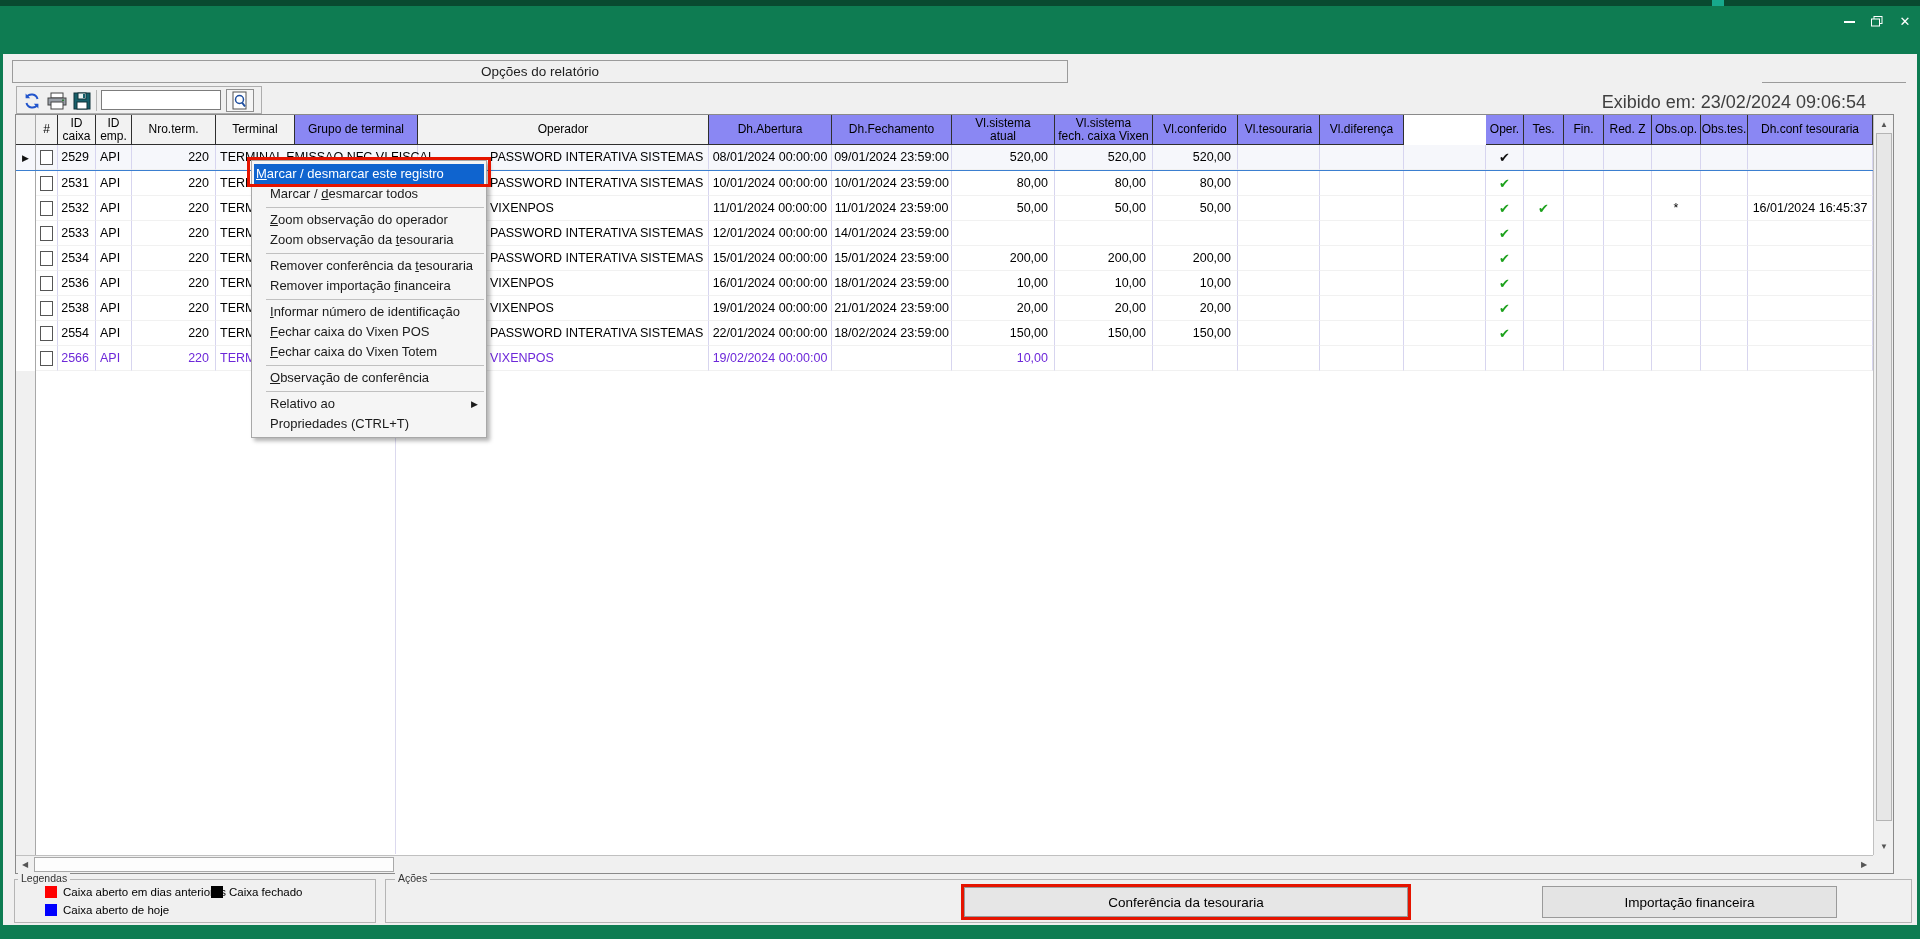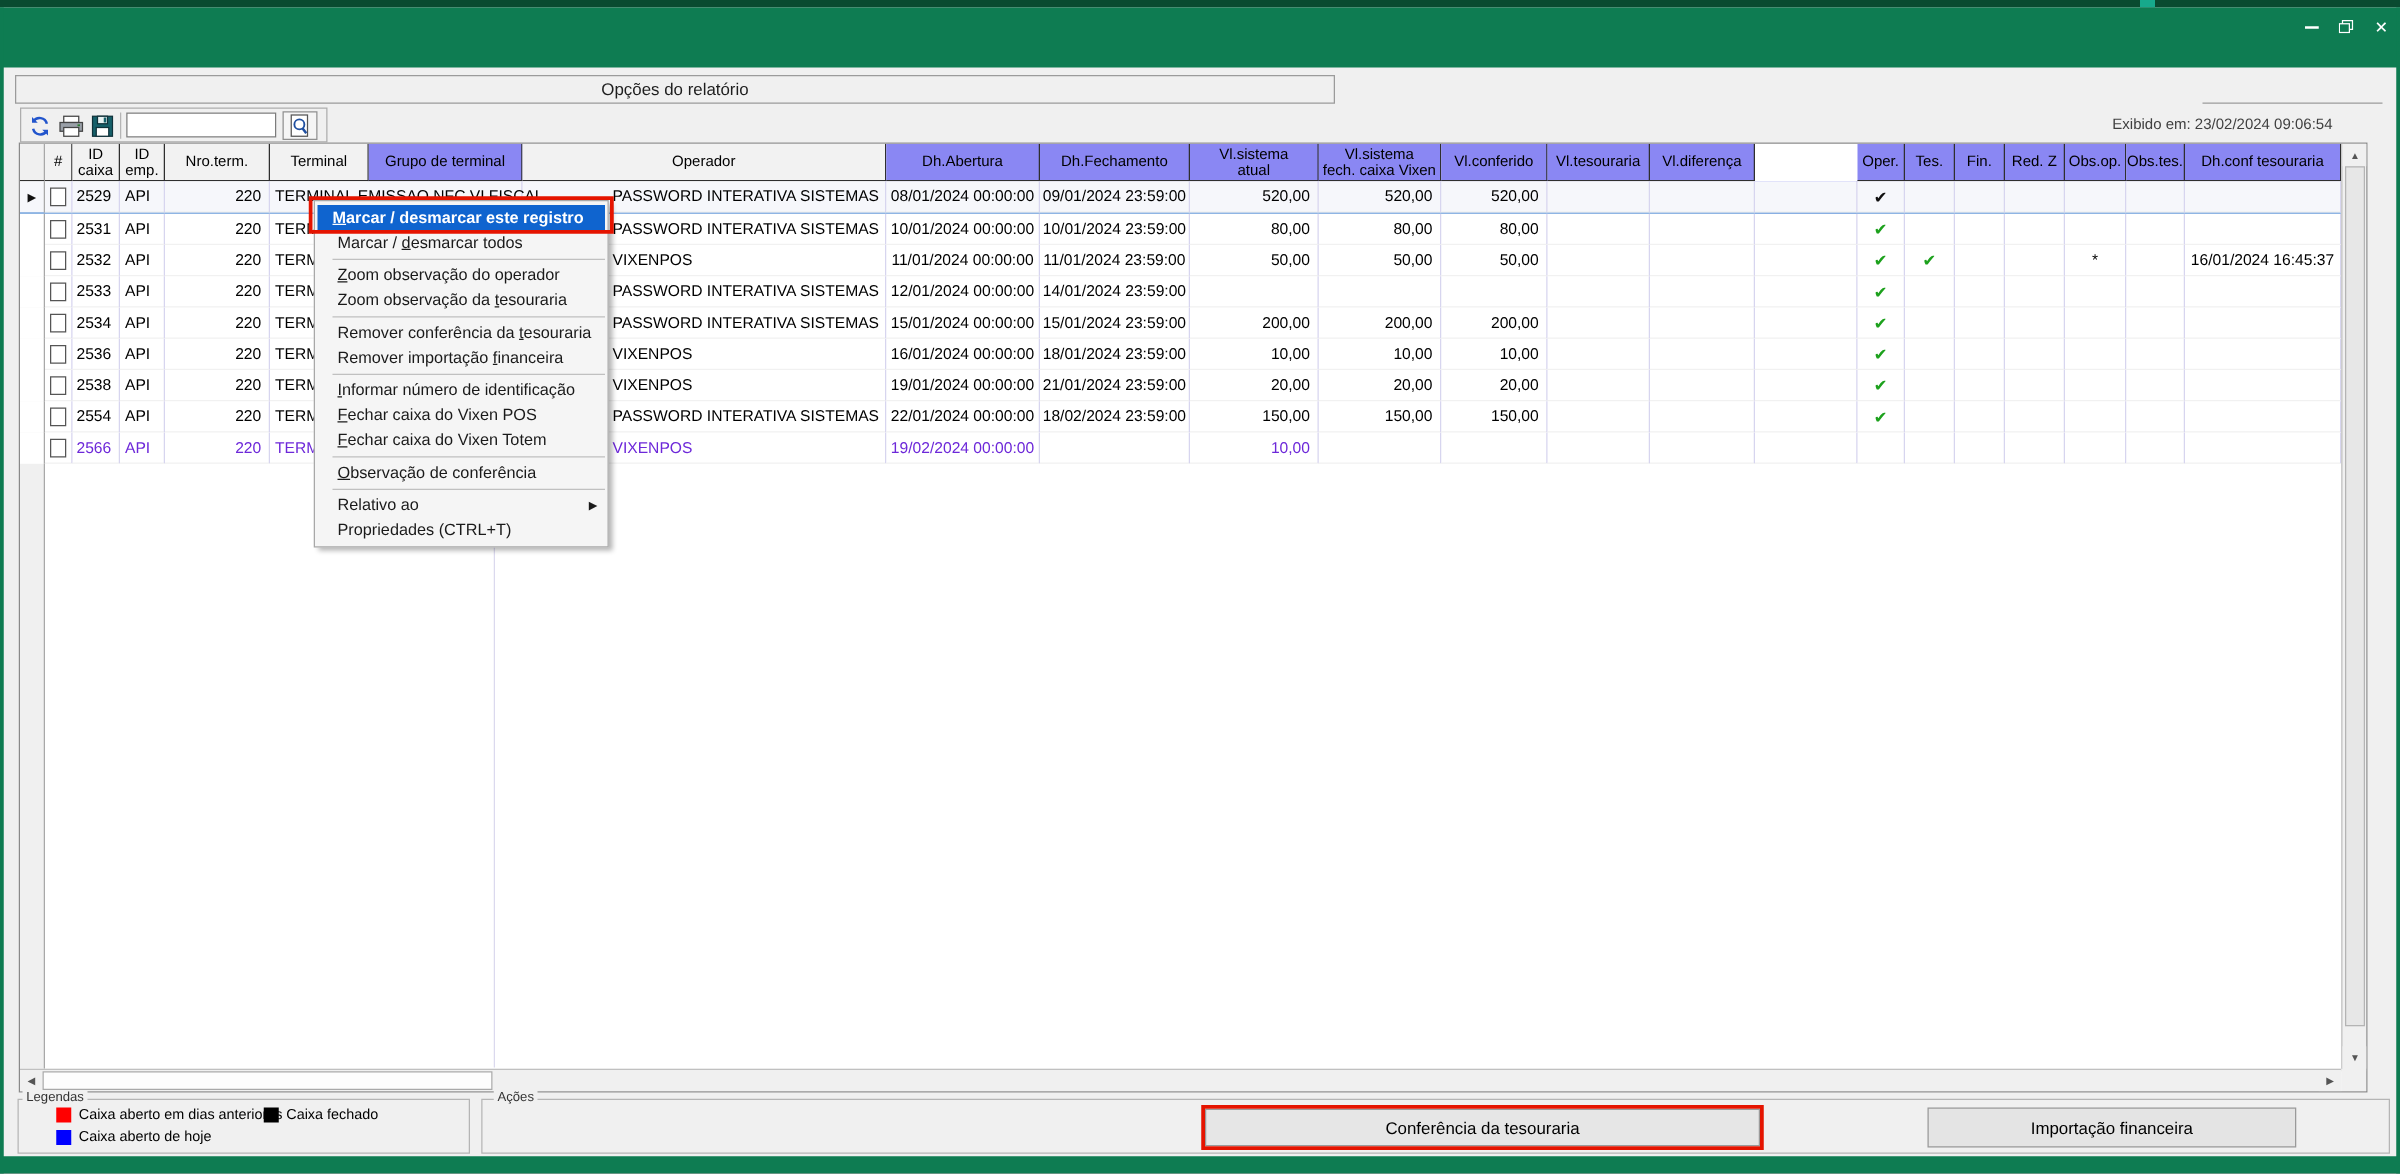--- a/index.html
+++ b/index.html
@@ -25,21 +25,21 @@
   #tab-opcoes{left:12px;top:60px;width:1056px;}
   #tab-resultado{left:1068px;top:57px;width:694px;height:26px;border-bottom:none;background:#f1f1f1;}
   #tab-strip-rest{left:1762px;top:82px;width:144px;height:1px;background:#9b9b9b;}
 
   
   #toolbar{left:16px;top:86px;width:246px;height:28px;border:1px solid #adadad;background:#f0f0f0;}
   .tbicon{top:4px;width:22px;height:20px;display:flex;align-items:center;justify-content:center;}
   #tb-sep{left:79px;top:3px;width:1px;height:21px;background:#b5b5b5;}
   #search-input{left:84px;top:3px;width:120px;height:20px;border:1px solid #7c7c7c;background:#fff;font-size:12px;padding:0 3px;box-sizing:border-box;font-family:"Liberation Sans",sans-serif;}
   #preview-btn{left:209px;top:2px;width:28px;height:23px;border:1px solid #8f8f8f;background:#f5f5f5;display:flex;align-items:center;justify-content:center;}
-  #displayed-at{top:92px;right:54px;font-size:12px;color:#3f3f3f;}
+  #displayed-at{top:92px;right:54px;font-size:18px;color:#3f3f3f;}
 
   
   #grid{left:15px;top:114px;width:1879px;height:760px;border:1px solid #8a8a8a;background:#fff;overflow:hidden;}
   #ind-strip{left:0;top:0;width:20px;height:740px;background:#f0f0f0;border-right:1px solid #a8a8a8;}
   #ghead{left:0;top:0;width:1857px;height:30px;display:flex;}
   .hc{height:30px;display:flex;align-items:center;justify-content:center;text-align:center;font-size:12px;line-height:13px;white-space:pre-line;border-right:1px solid #2f2f2f;border-bottom:1px solid #2f2f2f;box-sizing:border-box;color:#000;overflow:hidden;}
   .hc.gray{background:#f2f2f2;}
   .hc.purple{background:#8a87f3;}
   .hc.first{border-right:1px solid #a8a8a8;background:#f0f0f0;}
   #grows{left:0;top:30px;width:1857px;}
@@ -62,21 +62,21 @@
   #hscroll{left:0;top:740px;width:1857px;height:18px;background:#f0f0f0;border-top:1px solid #c0c0c0;}
   #hthumb{left:18px;top:1px;width:360px;height:15px;background:#fdfdfd;border:1px solid #a9a9a9;}
   .sarr{display:flex;align-items:center;justify-content:center;font-size:8px;color:#555;background:#f0f0f0;}
   #vup{left:0;top:0;width:20px;height:18px;} #vdn{left:0;top:722px;width:20px;height:18px;}
   #hle{left:0;top:0;width:18px;height:17px;} #hri{right:0;top:0;width:18px;height:17px;}
   #scorner{right:0;top:740px;width:20px;height:18px;background:#f0f0f0;}
 
   
   #context-menu{left:251px;top:160px;width:236px;background:#f5f5f5;border:1px solid #a8a8a8;box-shadow:3px 3px 4px rgba(0,0,0,.3);padding:3px 0;z-index:10;}
   .mi{height:20px;line-height:20px;font-size:13px;color:#1a1a1a;padding-left:18px;white-space:nowrap;position:relative;}
-  .mi.hl{background:#0f64cf;color:#fff;font-weight:bold;margin:0 2px;padding-left:12px;}
+  .mi.hl{background:#0f64cf;color:#fff;font-weight:normal;margin:0 2px;padding-left:2px;}
   .mi .arrow{position:absolute;right:8px;top:0;font-size:9px;}
   .msep{height:6px;position:relative;}
   .msep::after{content:'';position:absolute;top:3px;left:14px;right:2px;border-top:1px solid #c0c0c0;}
   .annotation{border:3px solid #e51400;z-index:12;pointer-events:none;}
   #annot-menu{left:247px;top:157px;width:244px;height:30px;}
 
   
   .gbox{border:1px solid #b5b5b5;background:#f0f0f0;}
   .gbox-label{font-size:10.5px;color:#333;background:#f0f0f0;padding:0 3px;z-index:2;}
   #legend-box{left:14px;top:879px;width:362px;height:44px;}

